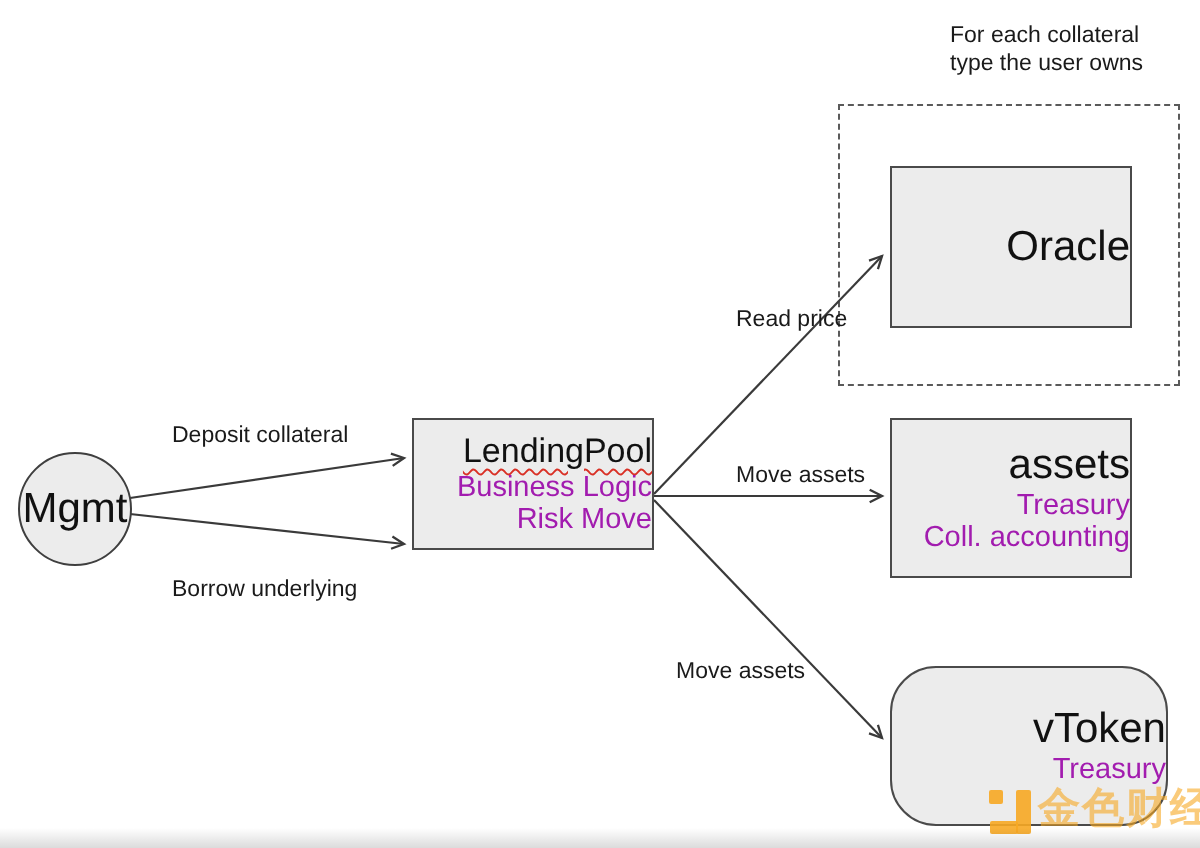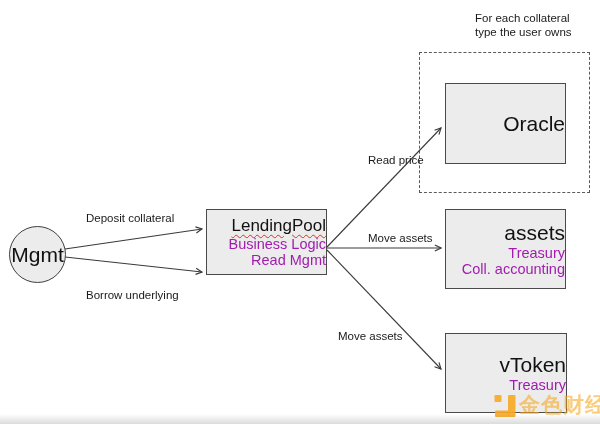--- a/index.html
+++ b/index.html
@@ -25,21 +25,21 @@
   }
   #user-node{
     position:absolute;z-index:2;left:9px;top:226px;width:57px;height:57px;
     border-radius:50%;background:#ececec;border:1.5px solid #3f3f3f;
     display:flex;align-items:center;justify-content:center;
     font-size:21px;color:#111;box-sizing:border-box;
   }
   #lendingpool-node{left:206px;top:209px;width:121px;height:66px;}
   #oracle-node{left:445px;top:83px;width:121px;height:81px;}
   #atoken-node{left:445px;top:209px;width:121px;height:80px;}
-  #vtoken-node{left:445px;top:333px;width:122px;height:80px;}
+  #vtoken-node{left:445px;top:333px;width:139px;height:80px;border-radius:23px;}
   #dashed-group{
     position:absolute;z-index:0;left:419px;top:52px;width:171px;height:141px;
     border:1.4px dashed #5a5a5a;box-sizing:border-box;background:transparent;
   }
   #group-note{
     position:absolute;z-index:2;left:431px;top:12px;
     font-size:11.5px;line-height:13.5px;color:#1a1a1a;white-space:nowrap;margin-left:44px;
   }
   .edge-label{
     position:absolute;z-index:2;font-size:11.5px;color:#1a1a1a;white-space:nowrap;
@@ -88,21 +88,21 @@
     <div>type the user owns</div>
   </div>
 
   <div id="user-node">
     <span>Mgmt</span>
   </div>
 
   <div class="node" id="lendingpool-node">
     <div class="title squiggle">LendingPool</div>
     <div class="sub">Business Logic</div>
-    <div class="sub">Read Mgmt</div>
+    <div class="sub">Risk Move</div>
   </div>
 
   <div class="node" id="oracle-node">
     <div class="title-lg">Oracle</div>
   </div>
 
   <div class="node" id="atoken-node">
     <div class="title-lg">assets</div>
     <div class="sub">Treasury</div>
     <div class="sub">Coll. accounting</div>

